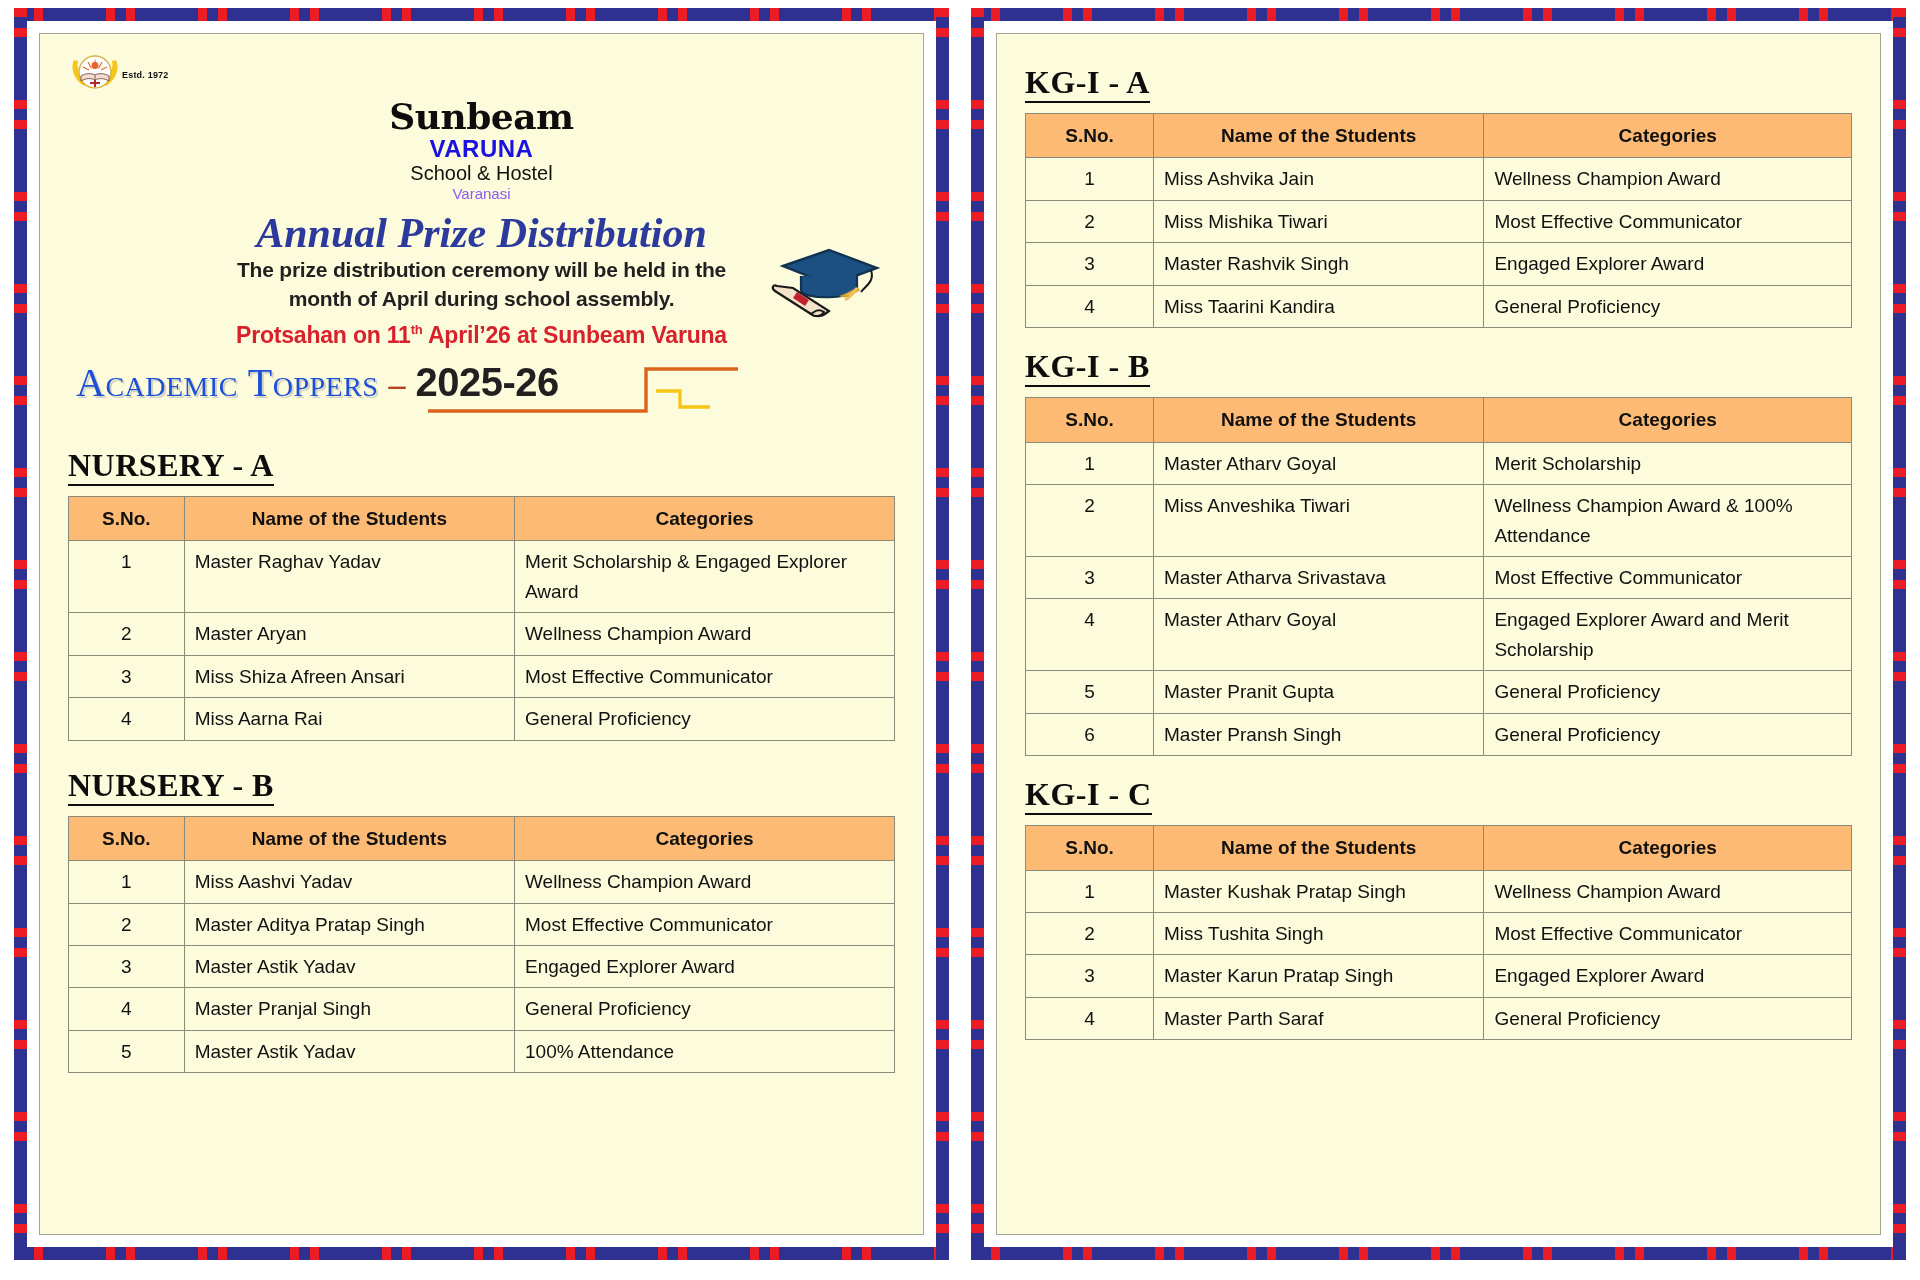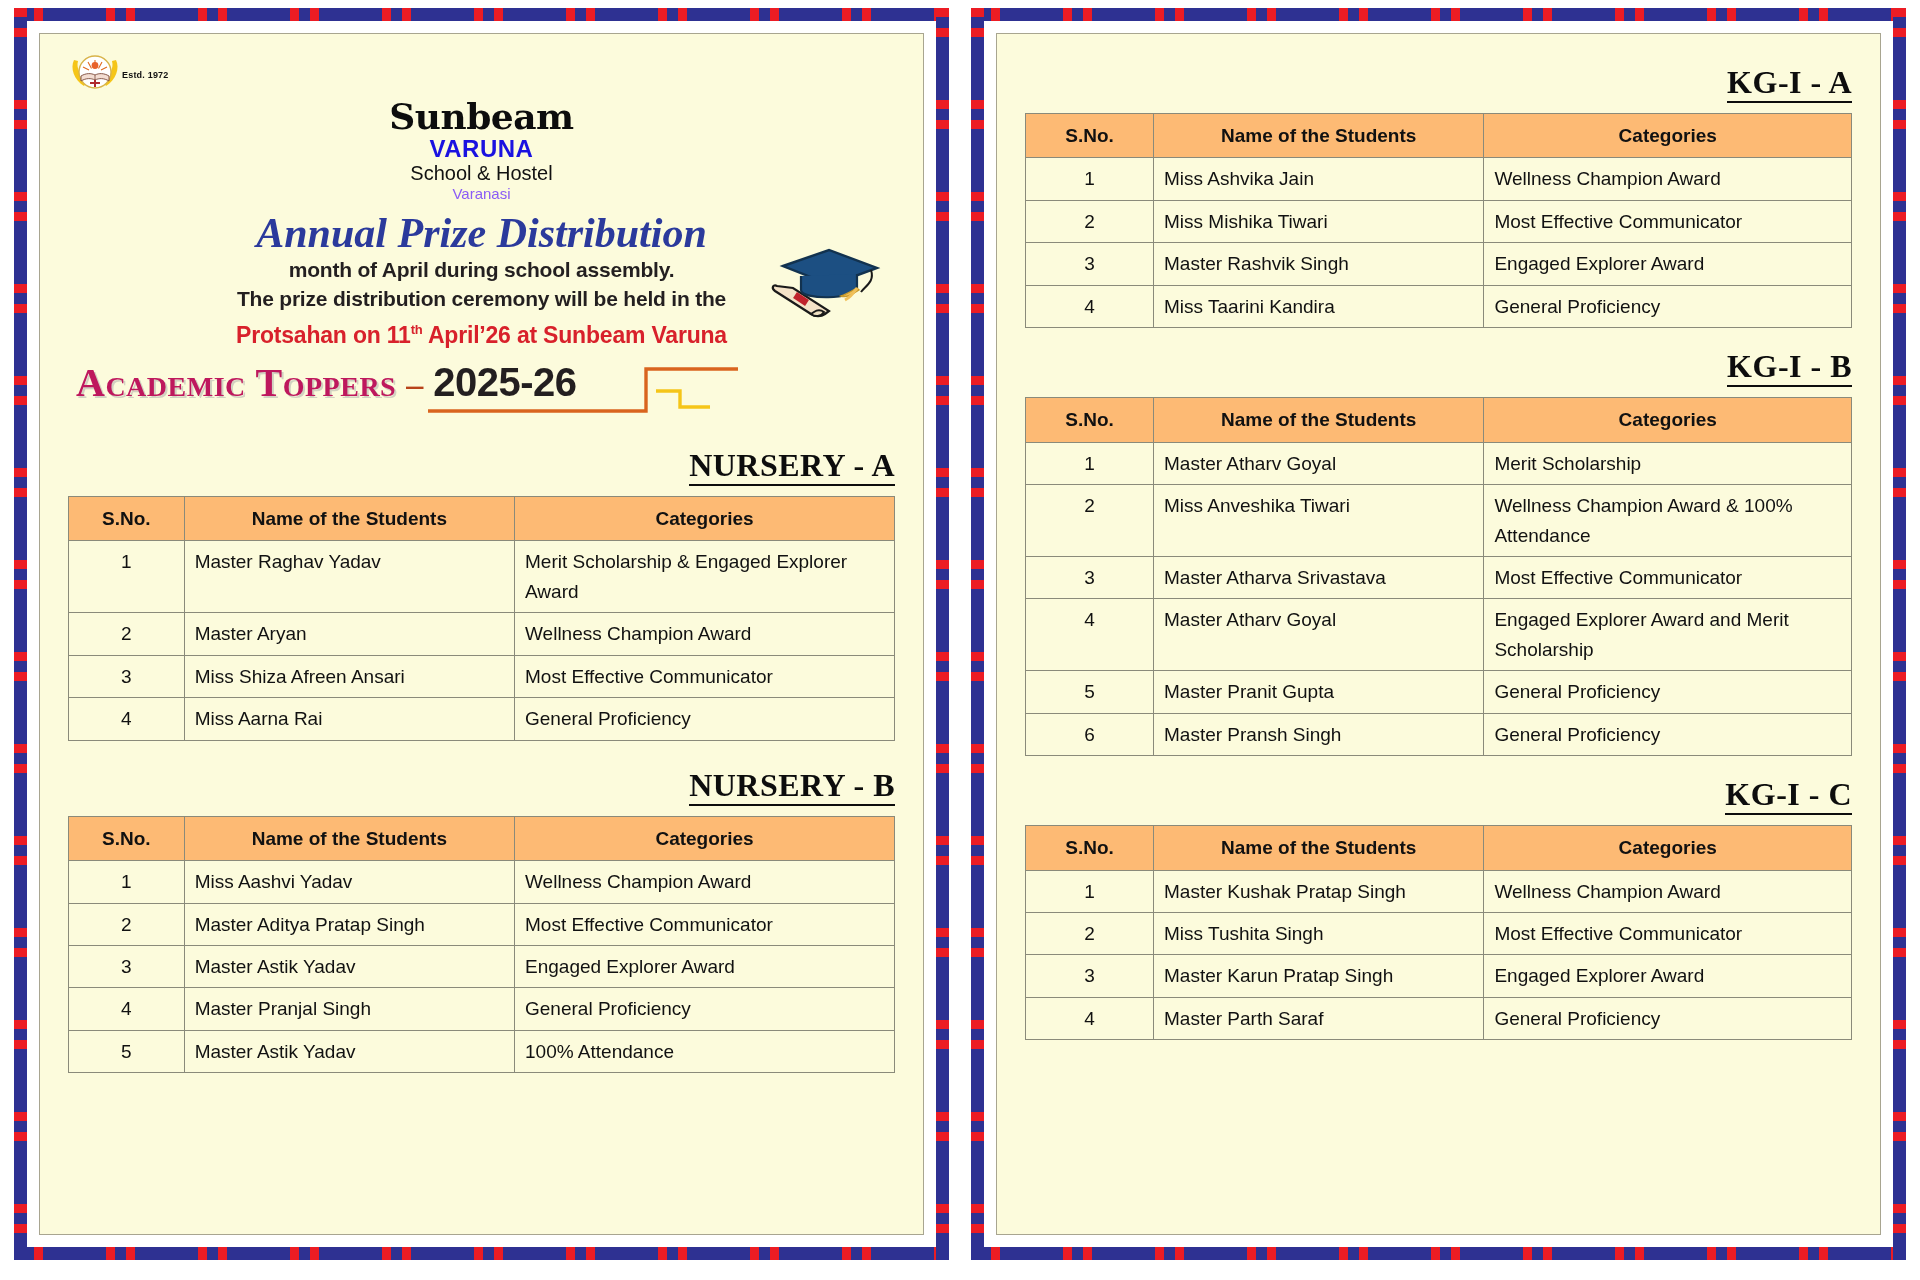--- a/index.html
+++ b/index.html
@@ -148,23 +148,23 @@
     left: 8px;
     top: 0;
     white-space: nowrap;
     display: flex;
     align-items: baseline;
     gap: 10px;
   }
   .toppers-label {
     font-family: "Liberation Serif", serif;
     font-variant: small-caps;
-    font-weight: bold;
+    font-weight: normal;
     font-size: 40px;
-    color: #be185d;
+    color: #1d4ed8;
     text-shadow: 2px 2px 0 rgba(160,160,160,.45);
     letter-spacing: .5px;
   }
   .toppers-dash {
     font-family: "Liberation Serif", serif;
     font-weight: bold;
     font-size: 34px;
     color: #b8431a;
   }
   .toppers-year {
@@ -184,21 +184,21 @@
   .cap-art {
     position: absolute;
     right: 8px;
     top: 188px;
     width: 120px;
     height: 105px;
   }
 
   
   .section-title {
-    text-align: right;
+    text-align: left;
     font-family: "Liberation Serif", serif;
     font-weight: bold;
     font-size: 32px;
     color: #0d0d0d;
     letter-spacing: .5px;
     margin: 26px 0 12px 0;
   }
   .section-title span {
     border-bottom: 2px solid #0d0d0d;
     padding-bottom: 1px;
@@ -276,22 +276,22 @@
             </svg>
             <div class="estd">Estd. 1972</div>
           </div>
 
           <div class="school-name">Sunbeam</div>
           <div class="school-varuna">VARUNA</div>
           <div class="school-sub">School &amp; Hostel</div>
           <div class="school-city">Varanasi</div>
 
           <div class="title-main">Annual Prize Distribution</div>
+          <div class="title-sub">The prize distribution ceremony will be held in the</div>
           <div class="title-sub">month of April during school assembly.</div>
-          <div class="title-sub">The prize distribution ceremony will be held in the</div>
 
           <div class="title-red"><span>Protsahan on 11</span><sup>th</sup><span> April’26 at Sunbeam Varuna</span></div>
 
           <svg class="cap-art" viewBox="0 0 120 105">
             <path d="M10 48 C6 46 4 50 8 53 L44 76 C48 79 54 79 58 76 L62 73 L26 50 Z" fill="#f4e3c8" stroke="#1a1a1a" stroke-width="2.2"></path>
             <path d="M28 57 L40 65" stroke="#c0212c" stroke-width="7"></path>
             <path d="M44 76 C48 79 54 79 57 74 C54 72 50 72 47 74 Z" fill="#efe0c2" stroke="#1a1a1a" stroke-width="2"></path>
             <path d="M16 28 L62 12 L110 30 L64 47 Z" fill="#1c4f82" stroke="#12324f" stroke-width="2.4"></path>
             <path d="M34 38 L34 52 C34 62 88 62 90 50 L90 36" fill="#1c4f82" stroke="#12324f" stroke-width="2.2"></path>
             <path d="M104 32 C108 44 98 48 94 54" stroke="#1a1a1a" stroke-width="2" fill="none"></path>

